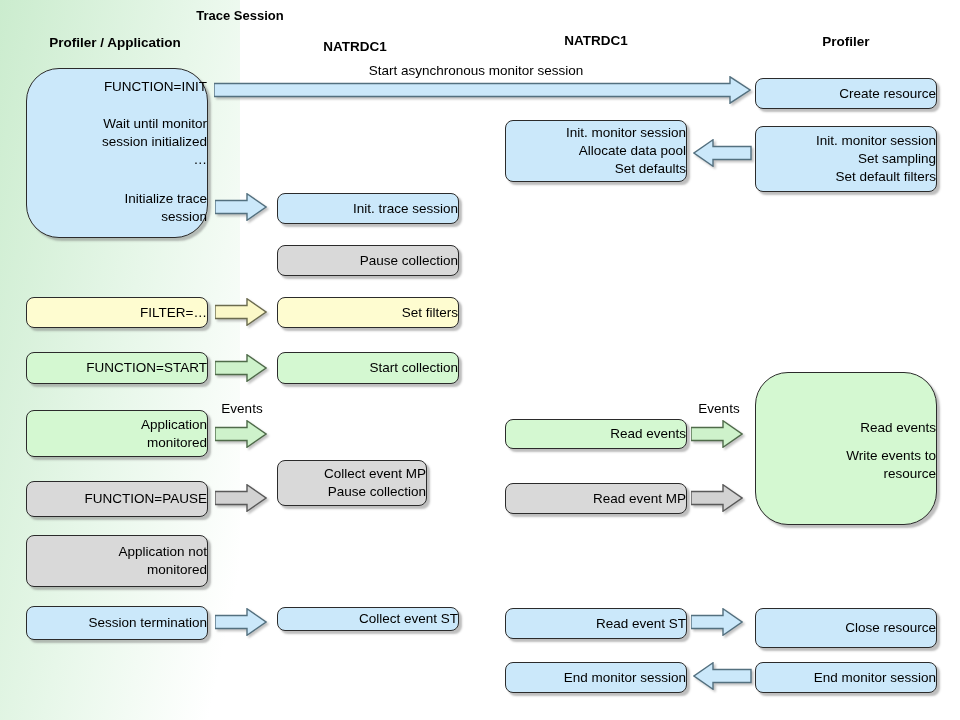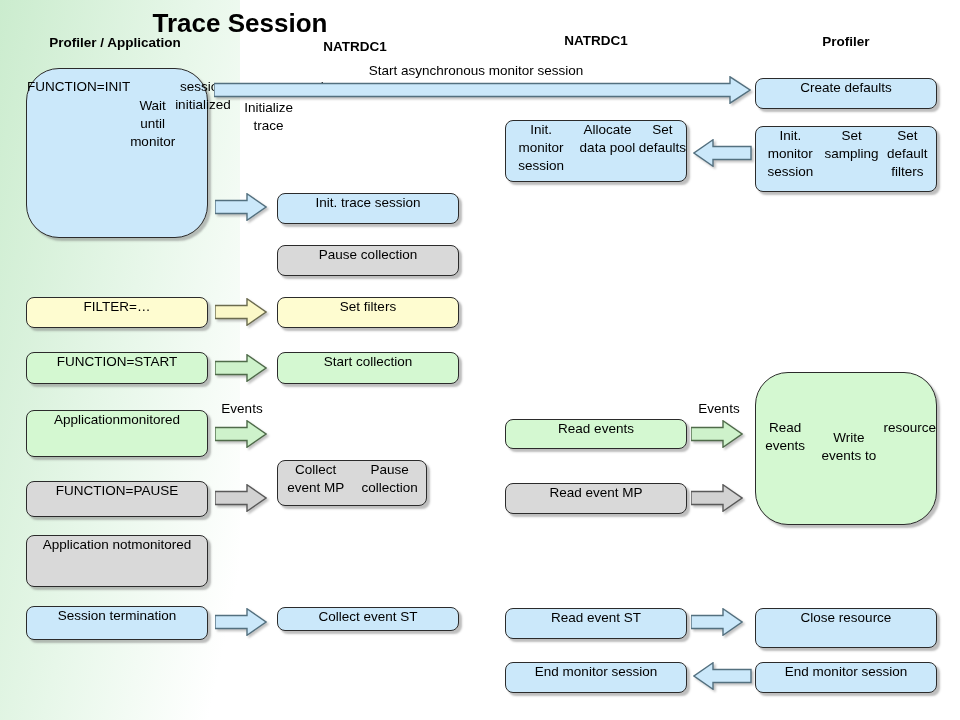--- a/index.html
+++ b/index.html
@@ -6,26 +6,26 @@
   .canvas{
     position:relative;width:960px;height:720px;overflow:hidden;
     background:#ffffff;
     font-family:"Liberation Sans", sans-serif;
     color:#000;
   }
   .band{position:absolute;top:0;height:720px;width:240px;}
   .band.yellow{background:linear-gradient(102deg,#f6f0bc 0%,#fcf9dd 45%,#ffffff 88%);}
   .band.green{background:linear-gradient(102deg,#cbecce 0%,#e7f7e9 50%,#ffffff 92%);}
 
-  .title{position:absolute;font-size:26px;font-weight:bold;text-align:center;width:300px;}
+  .title{position:absolute;font-size:13px;font-weight:bold;text-align:center;width:300px;}
   .colhdr{position:absolute;font-size:13.5px;font-weight:bold;text-align:center;width:182px;}
 
   .box{
     position:absolute;
-    display:flex;flex-direction:row;align-items:flex-start;justify-content:center;
+    display:flex;flex-direction:column;align-items:flex-end;justify-content:center;
     font-size:13.5px;line-height:18px;text-align:center;
     border:1.6px solid #2b2b2b;border-radius:8px;
     box-shadow:3px 3px 2px rgba(110,110,110,0.45);
     box-sizing:border-box;
   }
   .box.big{border-radius:33px;}
   .box.blue{background:#cbe8fa;}
   .box.green{background:#d4f8d1;}
   .box.yellow{background:#fefcd0;}
   .box.gray{background:#d9d9d9;}
@@ -133,21 +133,21 @@
 
   <div class="box blue" style="left:505px;top:608px;width:182px;height:31px">
     <span>Read event ST</span>
   </div>
 
   <div class="box blue" style="left:505px;top:662px;width:182px;height:31px">
     <span>End monitor session</span>
   </div>
 
   <div class="box blue" style="left:755px;top:78px;width:182px;height:31px">
-    <span>Create defaults</span>
+    <span>Create resource</span>
   </div>
 
   <div class="box blue" style="left:755px;top:126px;width:182px;height:66px">
     <span>Init. monitor session</span>
     <span>Set sampling</span>
     <span>Set default filters</span>
   </div>
 
   <div class="box green big jstart" style="left:755px;top:372px;width:182px;height:153px;padding-top:46px">
     <span>Read events</span>

